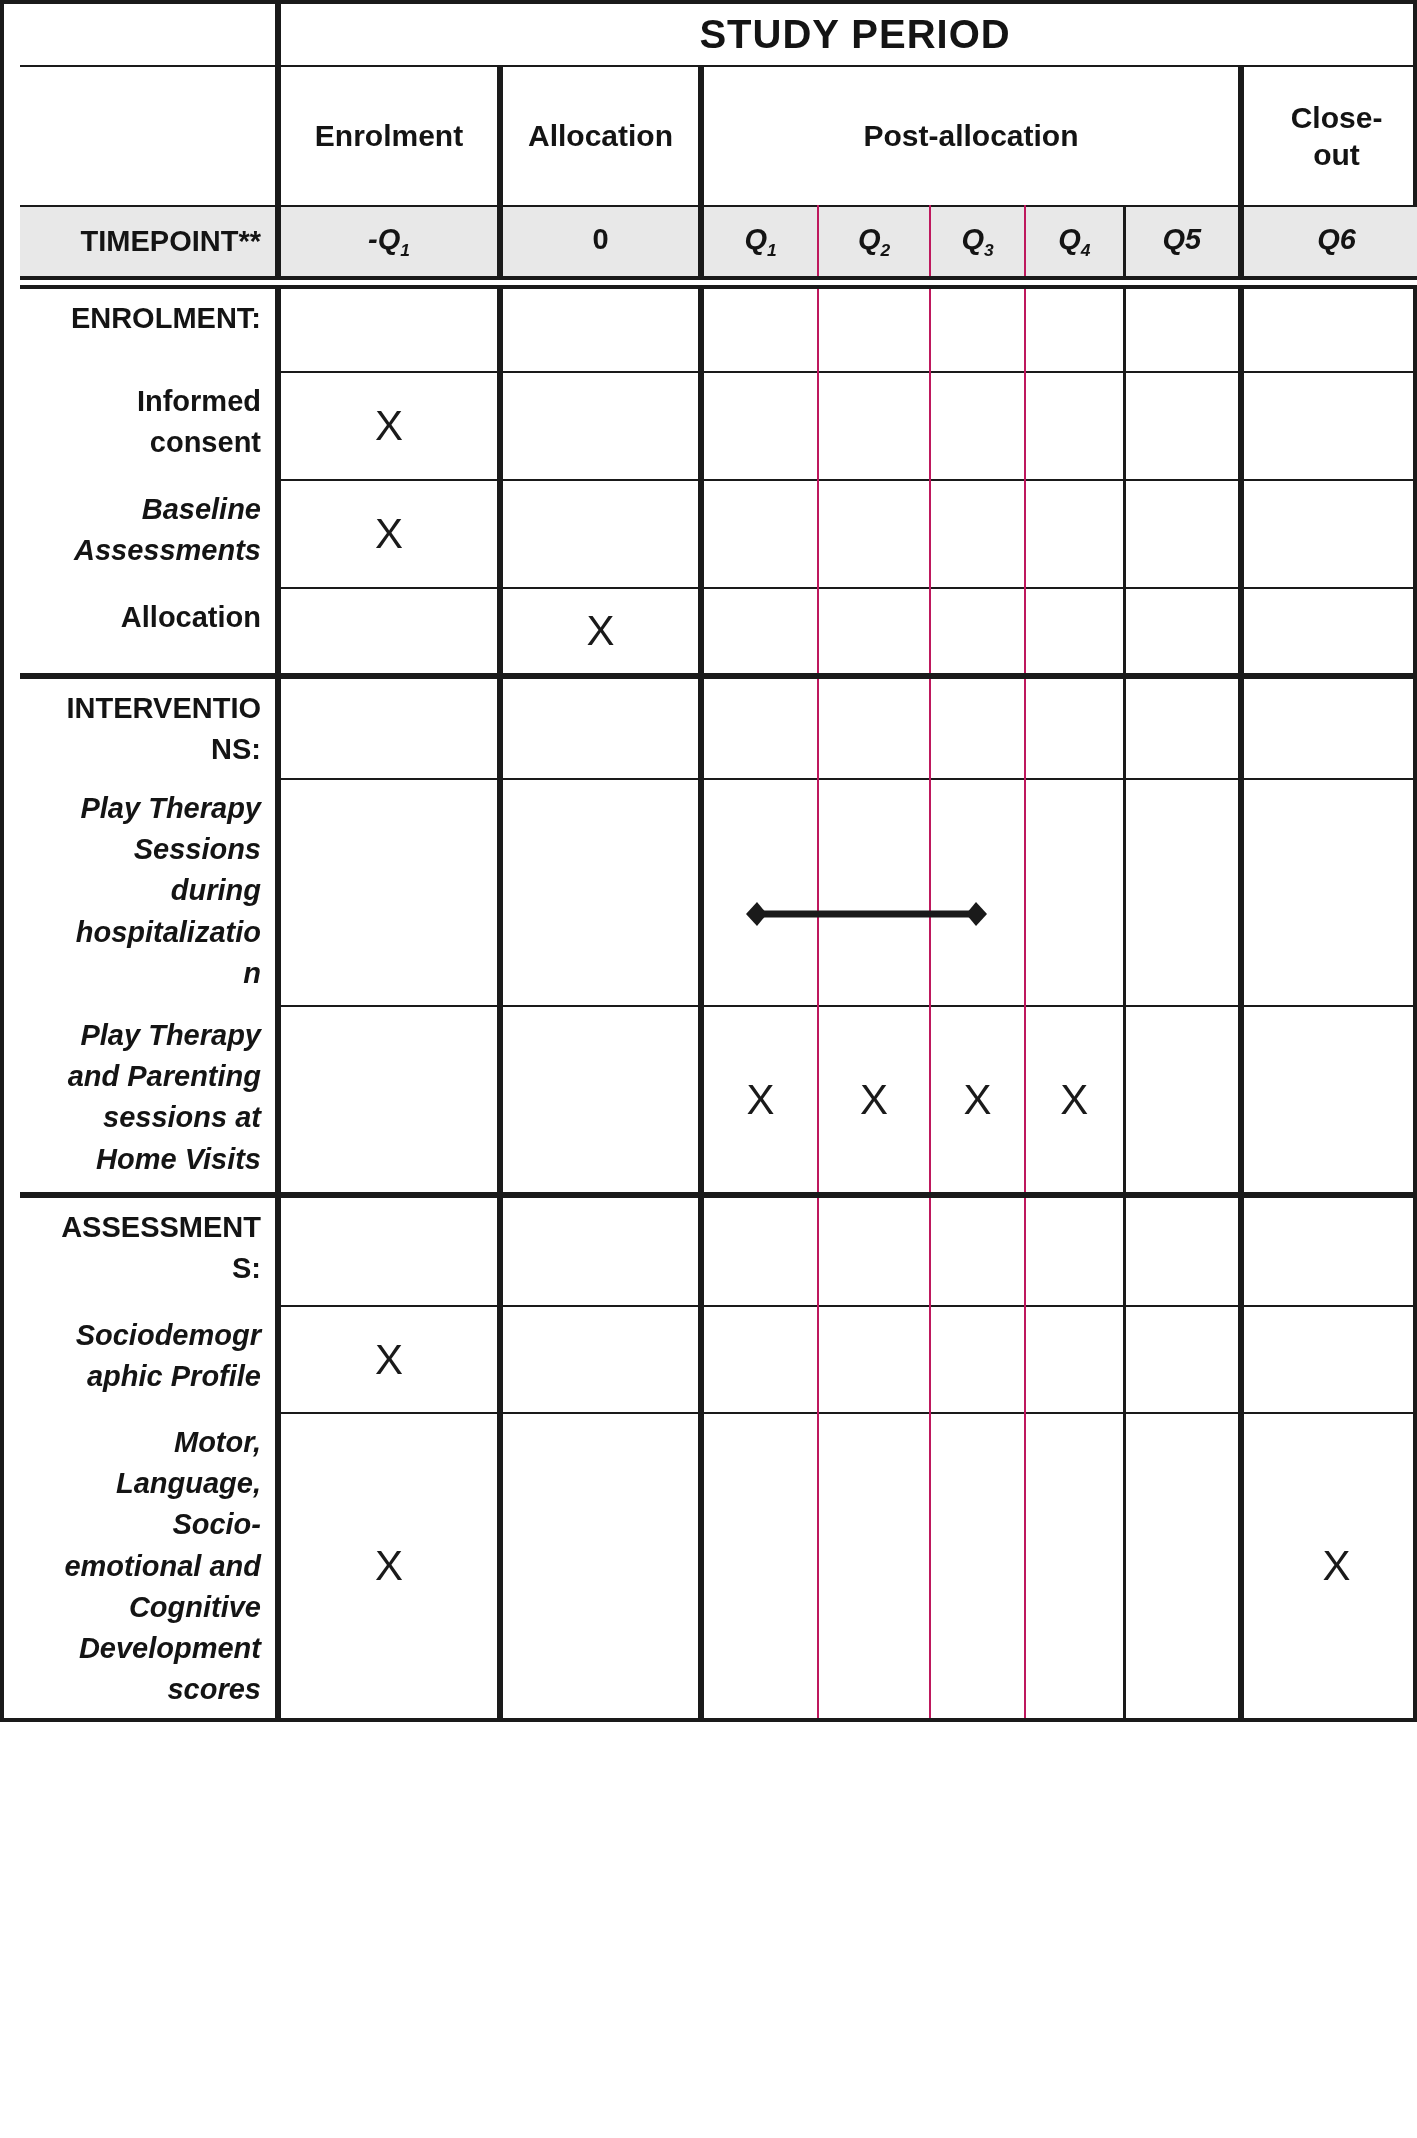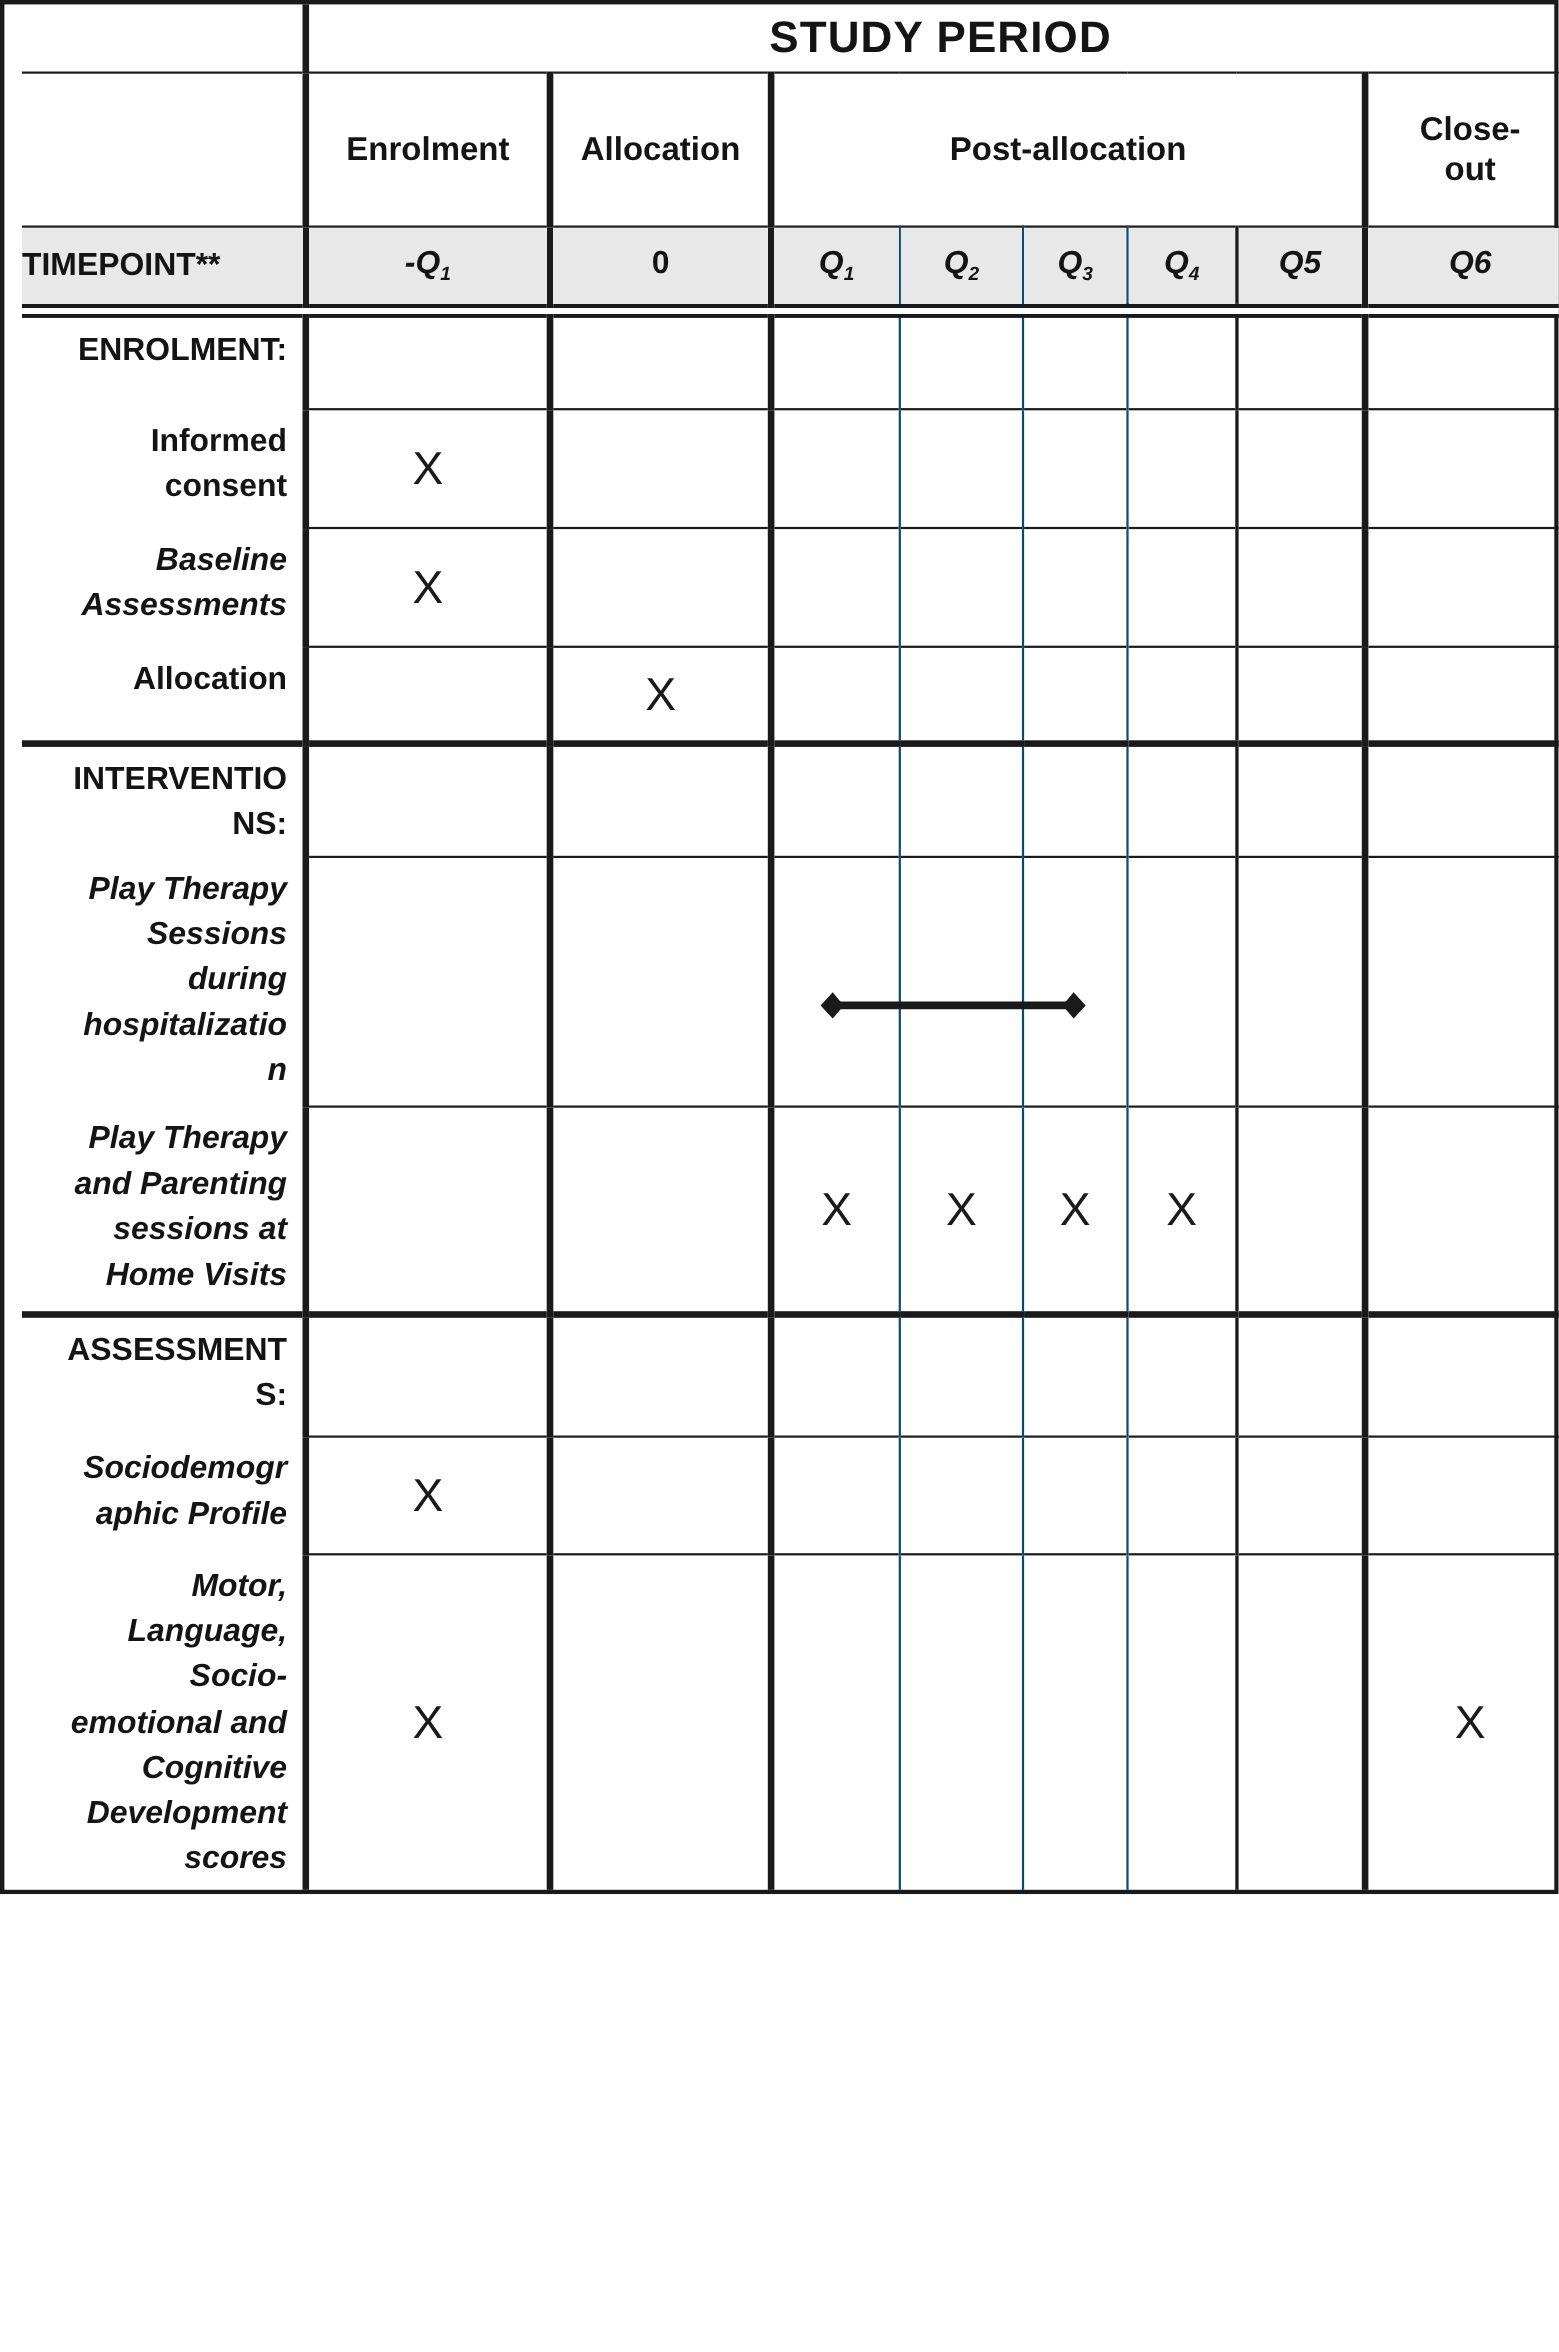--- a/index.html
+++ b/index.html
@@ -3,31 +3,31 @@
 <meta charset="utf-8">
 <style>
   html,body{margin:0;padding:0;background:#ffffff;}
   .wrap{box-sizing:border-box;width:1417px;border:4px solid #1a1a1a;background:#fff;}
   table{border-collapse:collapse;table-layout:fixed;width:1409px;color:#141414;
         font-family:"Liberation Sans","DejaVu Sans",sans-serif;font-weight:700;margin-left:16px;}
   td{padding:0;vertical-align:top;position:relative;}
   
   .bR6{border-right:6px solid #1a1a1a;}
   .bR3{border-right:3px solid #1a1a1a;}
-  .bR2{border-right:2px solid #0c4a6e;}
+  .bR2{border-right:2px solid #be185d;}
   
   .bT2{border-top:2px solid #1a1a1a;}
   .bT6{border-top:6px solid #1a1a1a;}
   .divider td{height:5px;background:#fff;border-top:4px solid #1a1a1a;border-bottom:4px solid #1a1a1a;}
   .title{font-size:40px;text-align:center;vertical-align:middle;letter-spacing:1px;}
   .gh{font-size:30px;text-align:center;vertical-align:middle;white-space:pre-line;line-height:1.25;}
   .tp{background:#e8e8e8;font-size:29px;text-align:center;vertical-align:middle;}
   .tp sub{font-size:0.6em;}
   .tpq{font-style:italic;}
-  .tp-label{text-align:left;padding-right:14px;}
+  .tp-label{text-align:right;padding-right:14px;}
   .lbl{font-size:29px;line-height:1.42;text-align:right;padding:9px 14px 6px 4px;white-space:pre-line;}
   .it{font-style:italic;}
   .cell{font-weight:400;font-size:42px;text-align:center;vertical-align:middle;line-height:1;color:#1a1a1a;}
   .arrowbox{position:absolute;top:58%;left:40px;transform:translateY(-50%);height:32px;}
 </style>
 </head>
 <body>
 
 <div class="wrap">
 <table>

